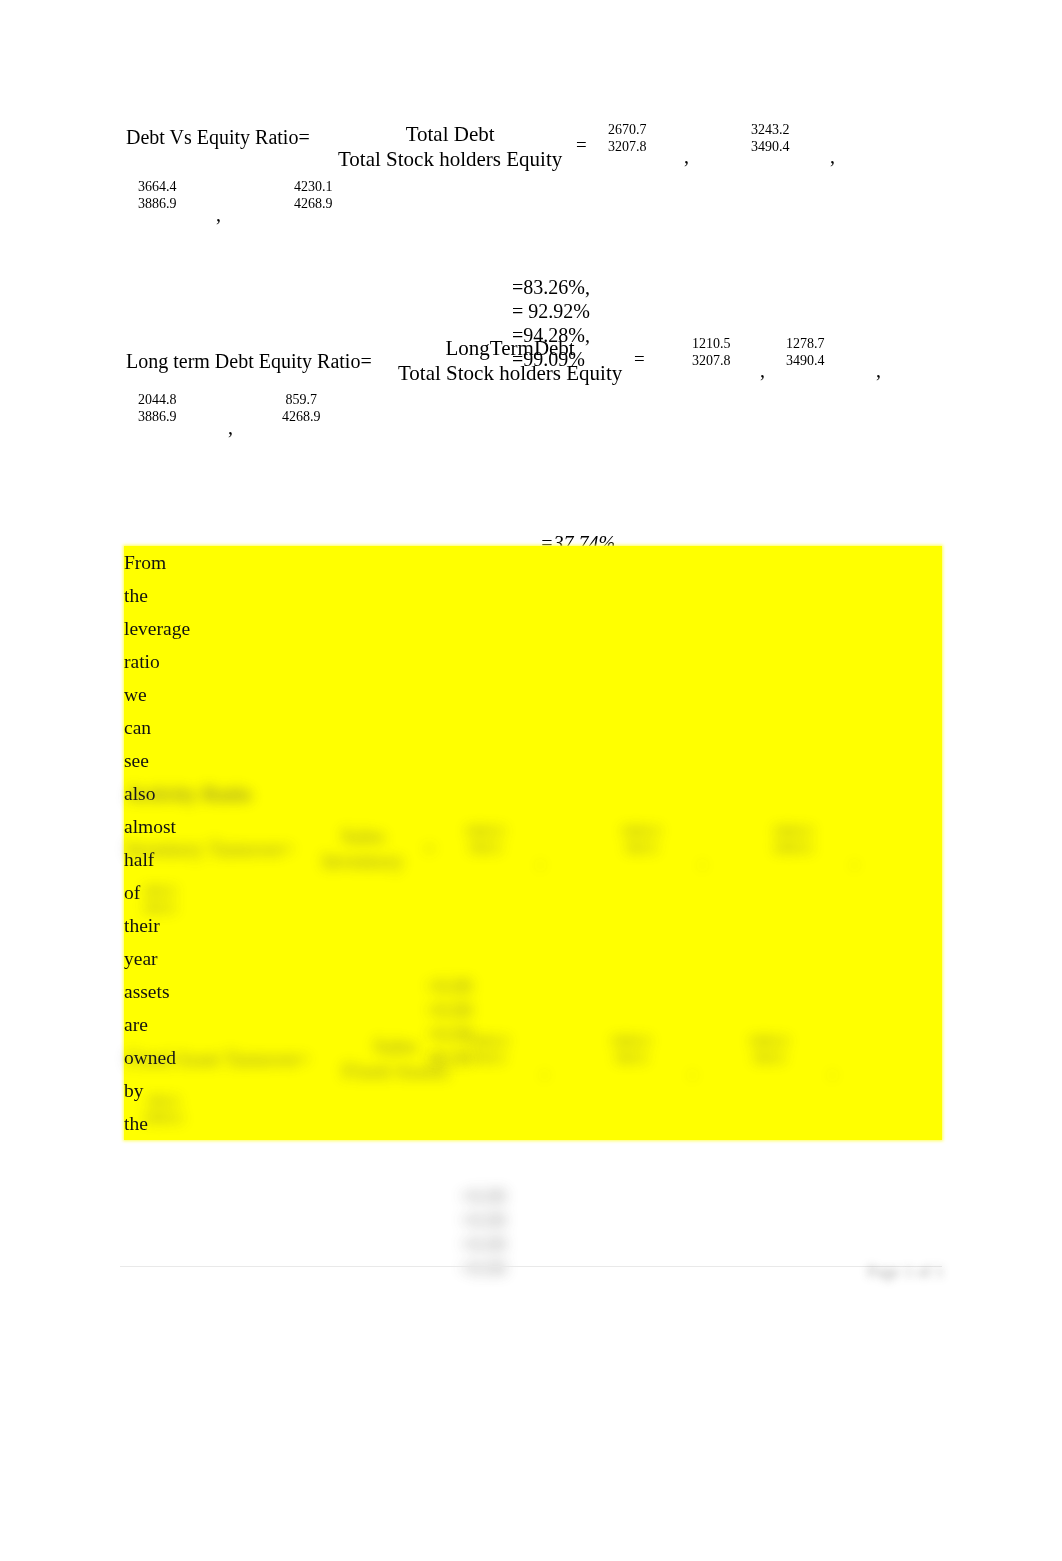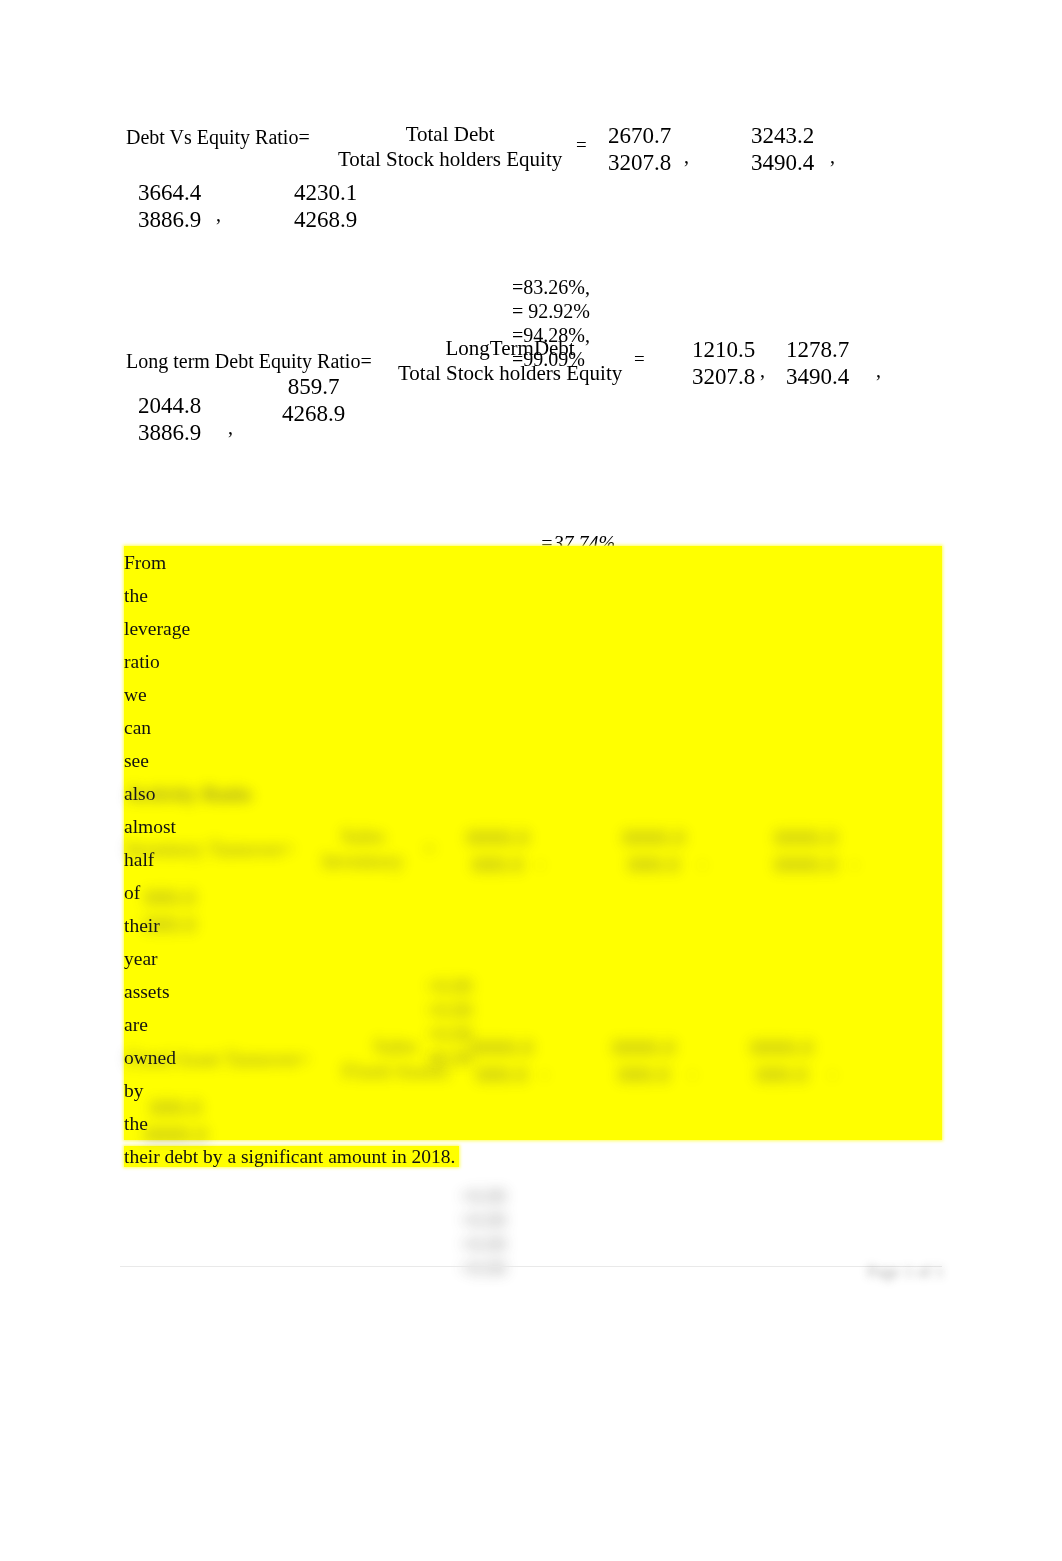--- a/index.html
+++ b/index.html
@@ -34,21 +34,21 @@
 
   .frac {
     display: inline-block;
     text-align: center;
     vertical-align: middle;
     line-height: 1.18;
     white-space: nowrap;
   }
   .frac .num, .frac .den {
     display: block;
-    font-size: 23px;
+    font-size: 14px;
   }
 
   .frac-word .num, .frac-word .den {
     font-size: 21px;
   }
 
   .eq-sign {
     font-size: 19px;
     display: inline-block;
     vertical-align: middle;
@@ -218,21 +218,21 @@
   <div class="abs" style="left:138px; top:392px;">
     <span class="frac">
       <span class="num">2044.8</span>
       <span class="den">3886.9</span>
     </span>
   </div>
   <div class="abs" style="left:228px; top:416px;">
     <span style="font-size:20px;">,</span>
   </div>
 
-  <div class="abs" style="left:282px; top:373px;">
+  <div class="abs" style="left:282px; top:392px;">
     <span class="frac">
       <span class="num">859.7</span>
       <span class="den">4268.9</span>
     </span>
   </div>
 
   <div class="abs pct-row" style="left:520px; top:507px; width:400px;">
     <span style="display:inline-block; width:90px;font-style:italic;">=37.74% ,</span>
     <span style="display:inline-block; width:88px;">=36.63%</span>
     <span style="display:inline-block; width:96px;">= 34.15%,</span>
@@ -260,23 +260,20 @@
         <span>are</span>
         <span>owned</span>
         <span>by</span>
         <span>the</span>
       </span>
     </span>
 
 
 
 
-    <span class="ln">
-      <span class="hl" style="padding-right:4px;">their debt by a significant amount in 2018.</span>
-    </span>
   </div>
 
   <div class="abs blurred" style="left:126px; top:782px;">
     <span class="sec-head">Activity Ratio</span>
   </div>
 
   <div class="abs blurred" style="left:126px; top:838px;">
     <span class="ratio-label">Inventory Turnover=</span>
   </div>
 

